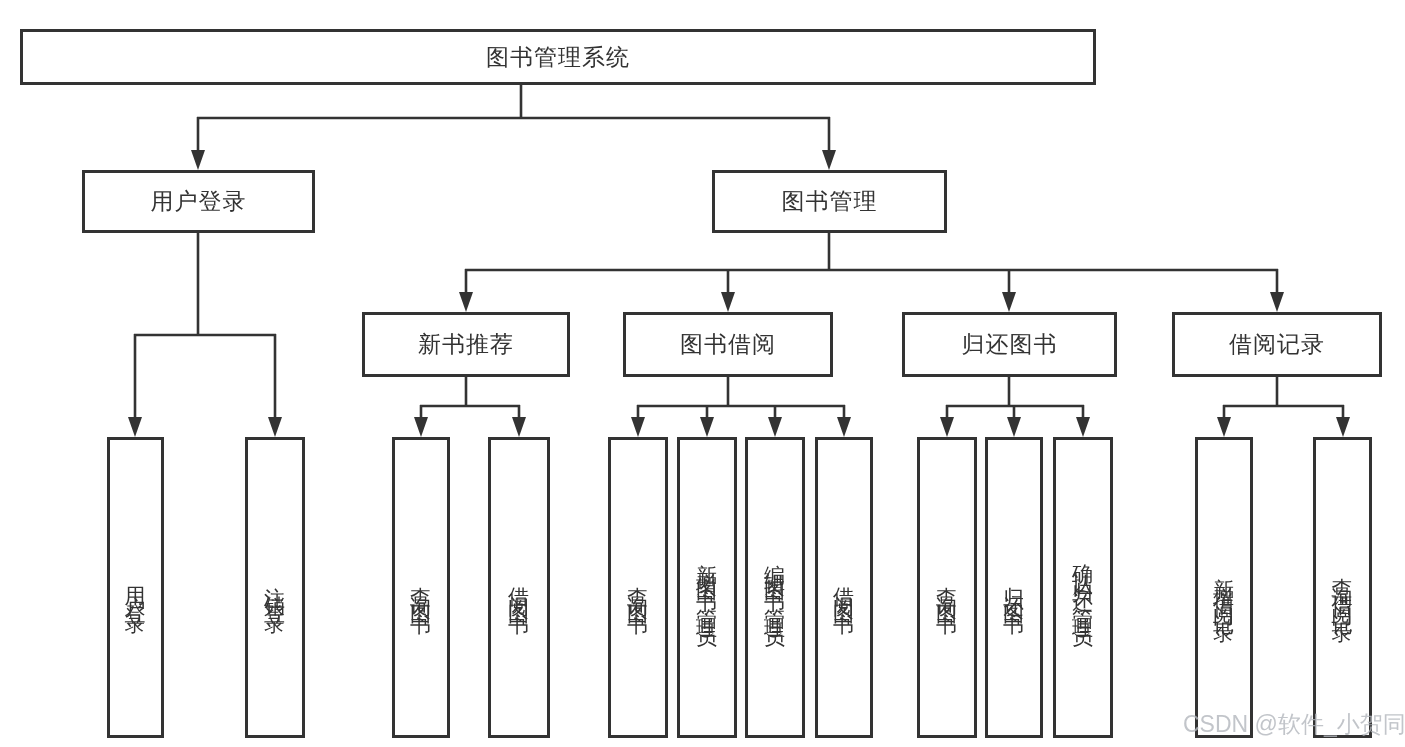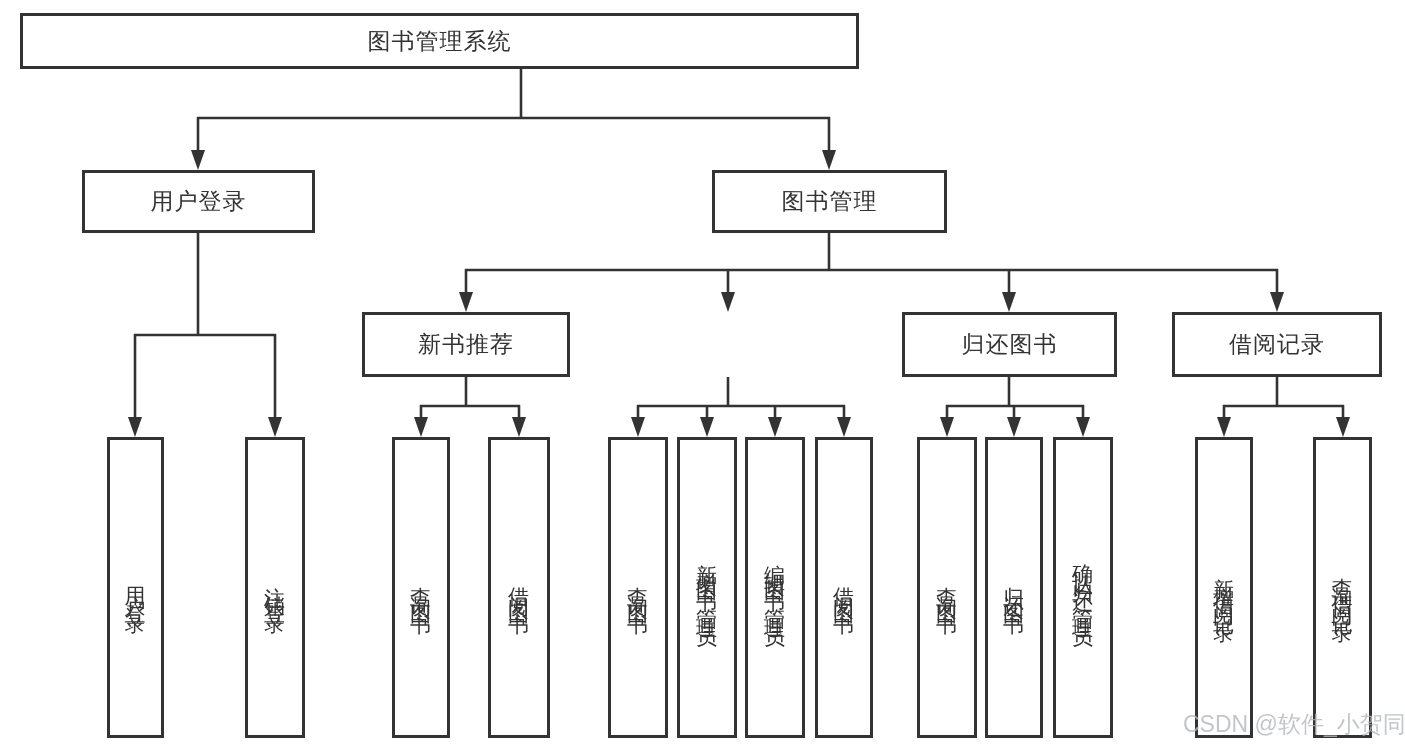--- a/index.html
+++ b/index.html
@@ -134,34 +134,37 @@
     <g>
       <line x1="1277" y1="377" x2="1277" y2="406"></line>
       <line x1="1223" y1="406" x2="1344" y2="406"></line>
       <line x1="1224" y1="405" x2="1224" y2="419"></line>
       <polygon points="1224,437 1217,417 1231,417"></polygon>
       <line x1="1343" y1="405" x2="1343" y2="419"></line>
       <polygon points="1343,437 1336,417 1350,417"></polygon>
     </g>
   </svg>
 
-  <div class="box h" style="left:20px; top:13px; width:839px; height:56px">
+  <div class="box h" style="left:20px; top:29px; width:1076px; height:56px">
     <span class="label">图书管理系统</span>
   </div>
 
   <div class="box h" style="left:82px; top:170px; width:233px; height:63px">
     <span class="label">用户登录</span>
   </div>
   <div class="box h" style="left:362px; top:312px; width:208px; height:65px">
     <span class="label">新书推荐</span>
   </div>
 
   <div class="box h" style="left:712px; top:170px; width:235px; height:63px">
     <span class="label">图书管理</span>
   </div>
+  <div class="box h" style="left:623px; top:312px; width:210px; height:65px">
+    <span class="label">图书借阅</span>
+  </div>
   <div class="box h" style="left:902px; top:312px; width:215px; height:65px">
     <span class="label">归还图书</span>
   </div>
   <div class="box h" style="left:1172px; top:312px; width:210px; height:65px">
     <span class="label">借阅记录</span>
   </div>
 
   <div class="box v" style="left:107px; top:437px; width:57px; height:301px">
     <span class="vtext">用户登录</span>
   </div>

